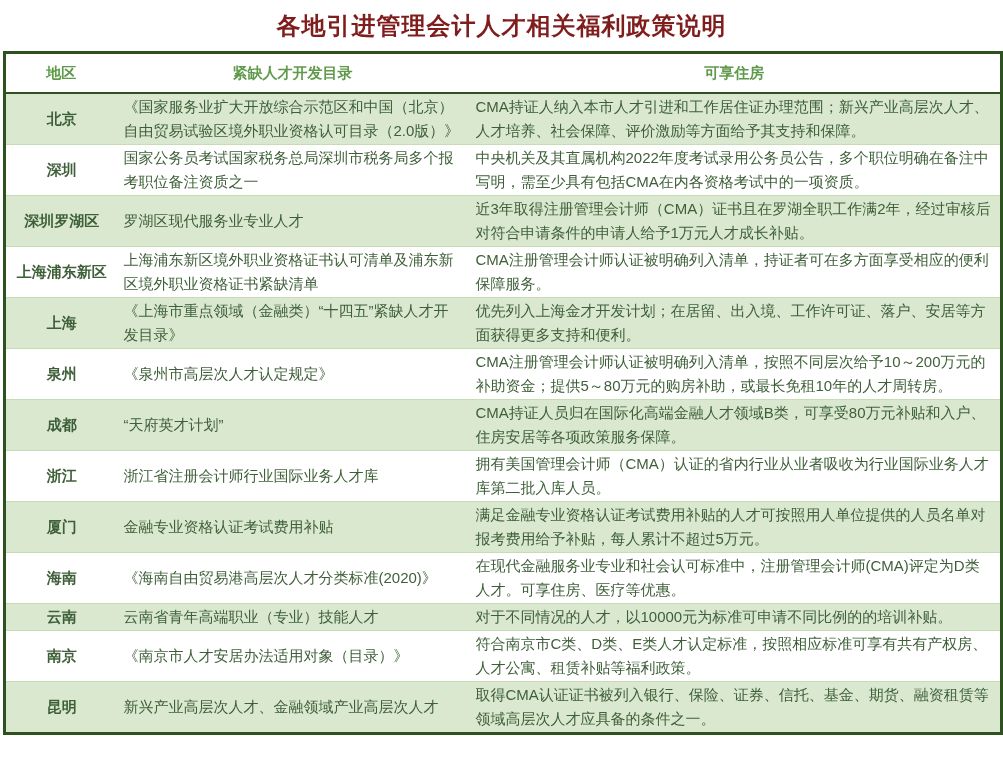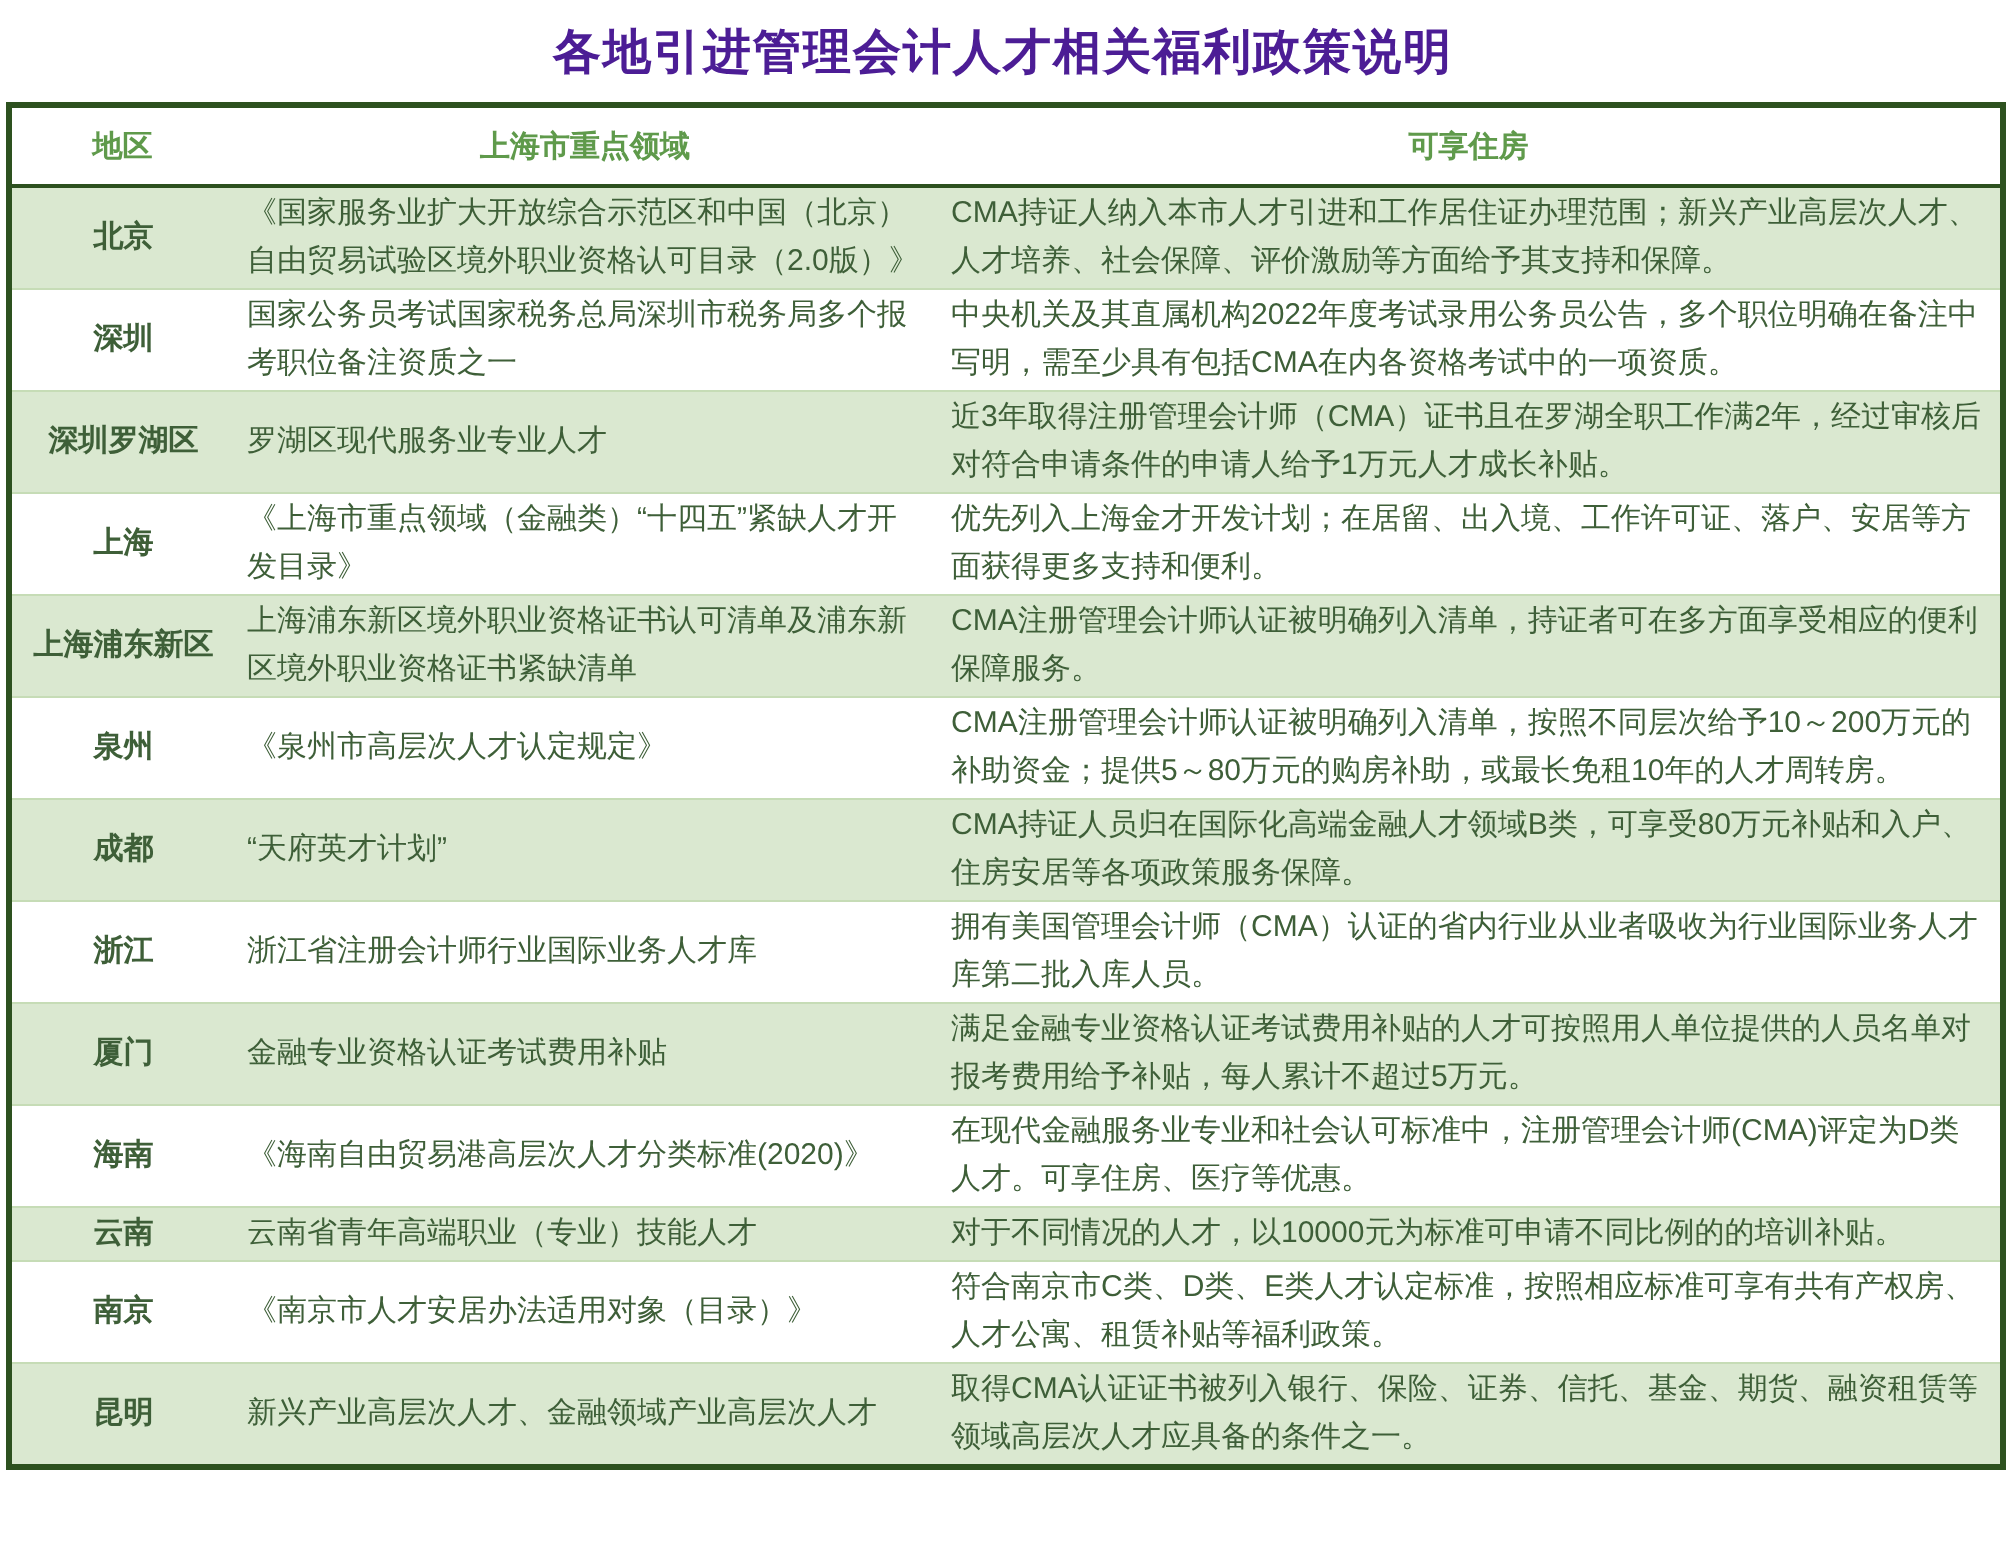--- a/index.html
+++ b/index.html
@@ -14,21 +14,21 @@
     height: 783px;
     box-sizing: border-box;
     overflow: hidden;
   }
   .title {
     margin: 0;
     padding: 10px 0 9px 0;
     text-align: center;
     font-size: 24px;
     font-weight: bold;
-    color: #4c1d95;
+    color: #7f1d1d;
     letter-spacing: 1px;
   }
   table.policy-table {
     border-collapse: collapse;
     table-layout: fixed;
     width: 997px;
     margin: 0 3px;
     border: 3px solid #2d511f;
   }
   table.policy-table th {
@@ -70,49 +70,49 @@
 
   <table class="policy-table">
     <colgroup>
       <col class="c-region">
       <col class="c-doc">
       <col class="c-policy">
     </colgroup>
     <thead>
       <tr>
         <th>地区</th>
-        <th>上海市重点领域</th>
+        <th>紧缺人才开发目录</th>
         <th>可享住房</th>
       </tr>
     </thead>
     <tbody id="table-body">
         <tr>
           <td class="region-cell">北京</td>
           <td class="document-cell">《国家服务业扩大开放综合示范区和中国（北京）自由贸易试验区境外职业资格认可目录（2.0版）》</td>
           <td class="policy-cell">CMA持证人纳入本市人才引进和工作居住证办理范围；新兴产业高层次人才、人才培养、社会保障、评价激励等方面给予其支持和保障。</td>
         </tr>
         <tr>
           <td class="region-cell">深圳</td>
           <td class="document-cell">国家公务员考试国家税务总局深圳市税务局多个报考职位备注资质之一</td>
           <td class="policy-cell">中央机关及其直属机构2022年度考试录用公务员公告，多个职位明确在备注中写明，需至少具有包括CMA在内各资格考试中的一项资质。</td>
         </tr>
         <tr>
           <td class="region-cell">深圳罗湖区</td>
           <td class="document-cell">罗湖区现代服务业专业人才</td>
           <td class="policy-cell">近3年取得注册管理会计师（CMA）证书且在罗湖全职工作满2年，经过审核后对符合申请条件的申请人给予1万元人才成长补贴。</td>
         </tr>
         <tr>
+          <td class="region-cell">上海浦东新区</td>
+          <td class="document-cell">上海浦东新区境外职业资格证书认可清单及浦东新区境外职业资格证书紧缺清单</td>
+          <td class="policy-cell">CMA注册管理会计师认证被明确列入清单，持证者可在多方面享受相应的便利保障服务。</td>
+        </tr>
+        <tr>
           <td class="region-cell">上海</td>
           <td class="document-cell">《上海市重点领域（金融类）“十四五”紧缺人才开发目录》</td>
           <td class="policy-cell">优先列入上海金才开发计划；在居留、出入境、工作许可证、落户、安居等方面获得更多支持和便利。</td>
-        </tr>
-        <tr>
-          <td class="region-cell">上海浦东新区</td>
-          <td class="document-cell">上海浦东新区境外职业资格证书认可清单及浦东新区境外职业资格证书紧缺清单</td>
-          <td class="policy-cell">CMA注册管理会计师认证被明确列入清单，持证者可在多方面享受相应的便利保障服务。</td>
         </tr>
         <tr>
           <td class="region-cell">泉州</td>
           <td class="document-cell">《泉州市高层次人才认定规定》</td>
           <td class="policy-cell">CMA注册管理会计师认证被明确列入清单，按照不同层次给予10～200万元的补助资金；提供5～80万元的购房补助，或最长免租10年的人才周转房。</td>
         </tr>
         <tr>
           <td class="region-cell">成都</td>
           <td class="document-cell">“天府英才计划”</td>
           <td class="policy-cell">CMA持证人员归在国际化高端金融人才领域B类，可享受80万元补贴和入户、住房安居等各项政策服务保障。</td>

